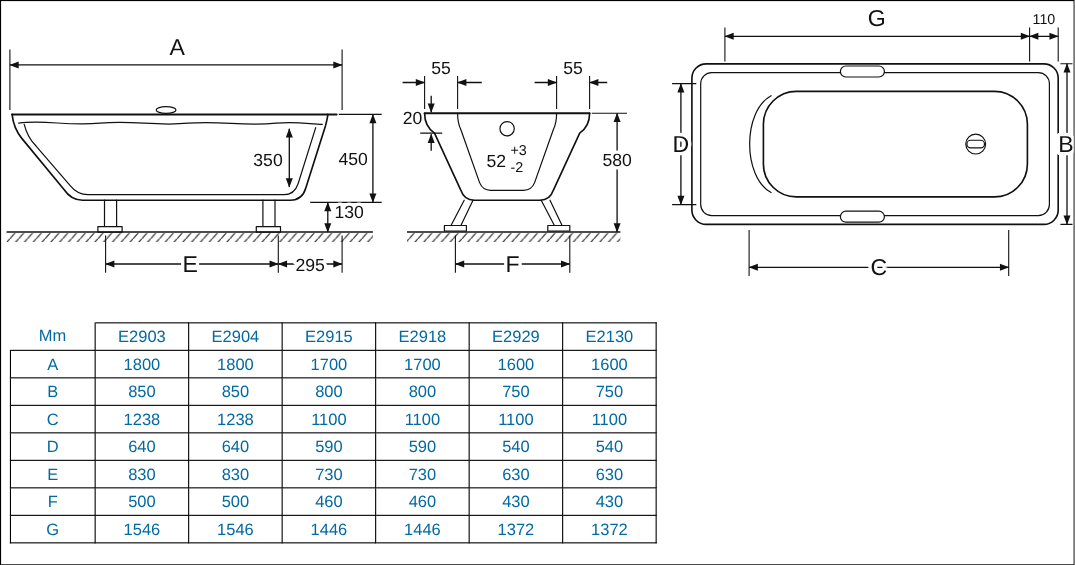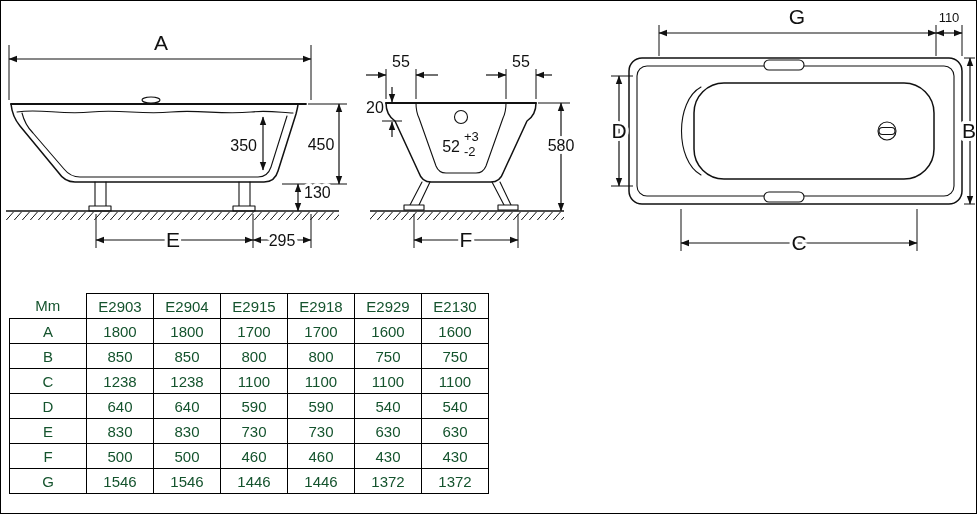--- a/index.html
+++ b/index.html
@@ -11,22 +11,22 @@
   .lbl-big { font-size:21px; }
   .lbl { font-size:16px; }
   .lbl-sm { font-size:13px; }
   .halo { paint-order:stroke; stroke:#fff; stroke-width:6px; stroke-linejoin:round; }
   .obj { stroke:#111; fill:none; stroke-width:1.5; stroke-linecap:round; stroke-linejoin:round; }
   .thick { stroke-width:1.8; }
   .thin { stroke-width:1.1; }
   .dim { stroke:#111; stroke-width:1.2; fill:none; }
   .ext { stroke:#111; stroke-width:1; fill:none; }
   .wfill { fill:#fff; }
-  .spec-table { position:absolute; left:8px; top:292px; border-collapse:collapse; font-size:15px; color:#14532d; table-layout:fixed; }
-  .spec-table th, .spec-table td { border:1.5px solid #000; font-weight:400; text-align:center; height:25px; width:67px; padding:0 2px; }
+  .spec-table { position:absolute; left:8px; top:292px; border-collapse:collapse; font-size:15px; color:#0369a1; table-layout:fixed; }
+  .spec-table th, .spec-table td { border:1.5px solid #000; font-weight:400; text-align:center; height:25px; width:85px; padding:0 2px; }
   .spec-table th:first-child, .spec-table td:first-child { width:77px; }
   .spec-table th.corner { border-top:none; border-left:none; }
 </style>
 </head>
 <body>
 
 <div class="frame">
 
   <svg class="view" style="left:0" width="355" height="260" viewBox="0 0 355 260">
     <defs>

